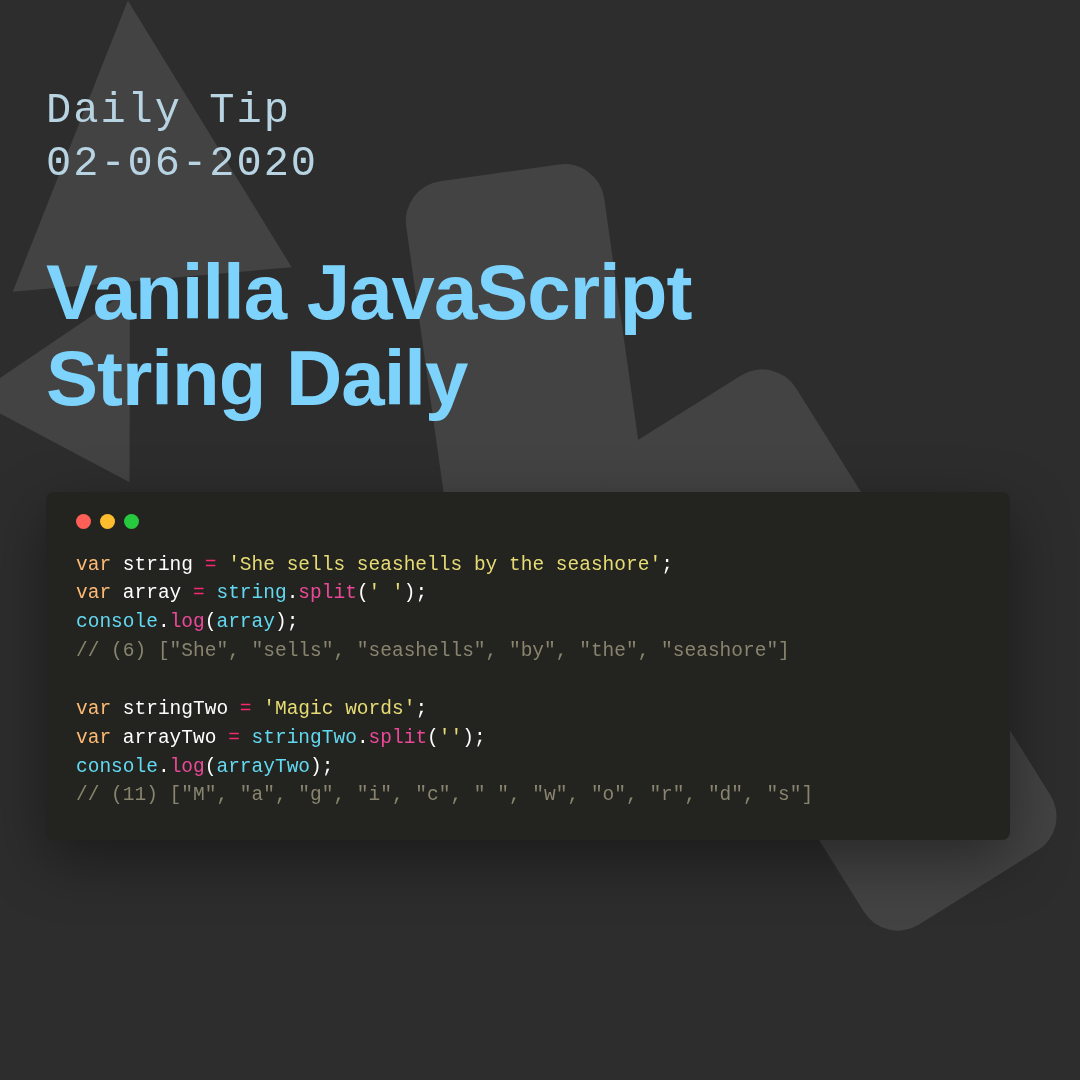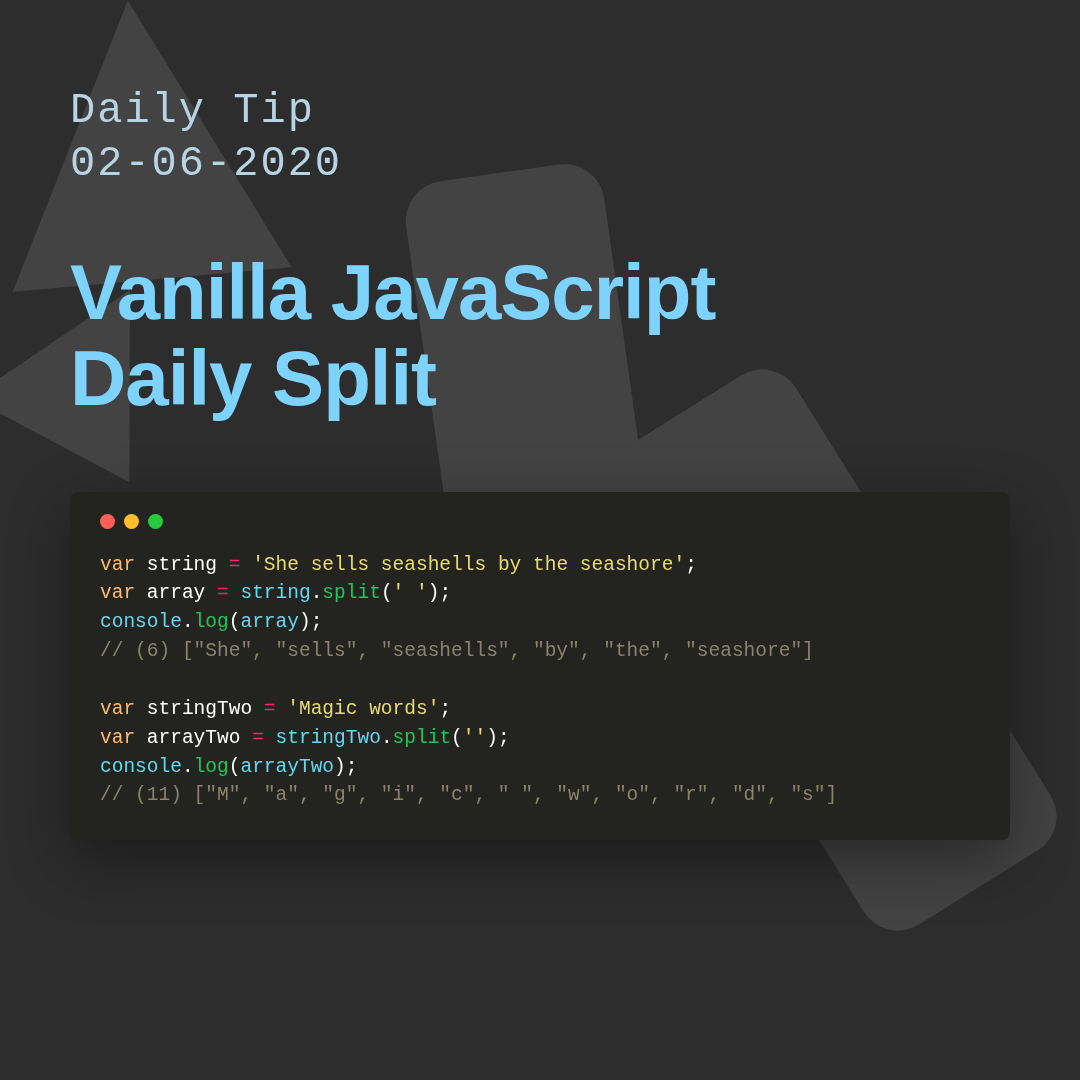--- a/index.html
+++ b/index.html
@@ -71,21 +71,21 @@
   background: transparent;
   border-radius: 0;
   top: 200px;
   left: 700px;
   transform: rotate(28deg);
 }
 
 .content {
   position: relative;
   z-index: 1;
-  padding: 85px 70px 0 70px;
+  padding: 85px 70px 0 46px;
 }
 
 .header-label {
   font-size: 42px;
   color: #b8d4e3;
   font-family: 'Courier New', Courier, monospace;
   letter-spacing: 2px;
   line-height: 1.25;
 }
 
@@ -128,21 +128,21 @@
   font-size: 19.5px;
   line-height: 1.48;
   white-space: pre;
 }
 
 .kw { color: #fdba74; }
 .var-name { color: #ffffff; }
 .str { color: #e6db74; margin-top: 18px; }
 .op { color: #f92672; }
 .ident { color: #62d8f1; }
-.method { color: #22c55e; }
+.method { color: #ec4899; }
 .punct { color: #ffffff; }
 .comment { color: #88846f; }
 </style>
 </head>
 <body>
 
 <div class="bg-shapes">
   <div class="shape shape1"></div>
   <div class="shape shape2"></div>
   <div class="shape3"></div>
@@ -150,21 +150,21 @@
 </div>
 
 <div class="content">
   <div class="header-label">
     <div>Daily Tip</div>
     <div>02-06-2020</div>
   </div>
 
   <h1 class="title">
     <div>Vanilla JavaScript</div>
-    <div>Daily Split</div>
+    <div>String Daily</div>
   </h1>
 
   <div class="code-window">
     <div class="window-dots">
       <span class="dot dot-red"></span>
       <span class="dot dot-yellow"></span>
       <span class="dot dot-green"></span>
     </div>
     <div class="code"><span class="kw">var</span> <span class="var-name">string</span> <span class="op">=</span> <span class="str">'She sells seashells by the seashore'</span><span class="punct">;</span>
 <span class="kw">var</span> <span class="var-name">array</span> <span class="op">=</span> <span class="ident">string</span><span class="punct">.</span><span class="method">split</span><span class="punct">(</span><span class="str">' '</span><span class="punct">)</span><span class="punct">;</span>

